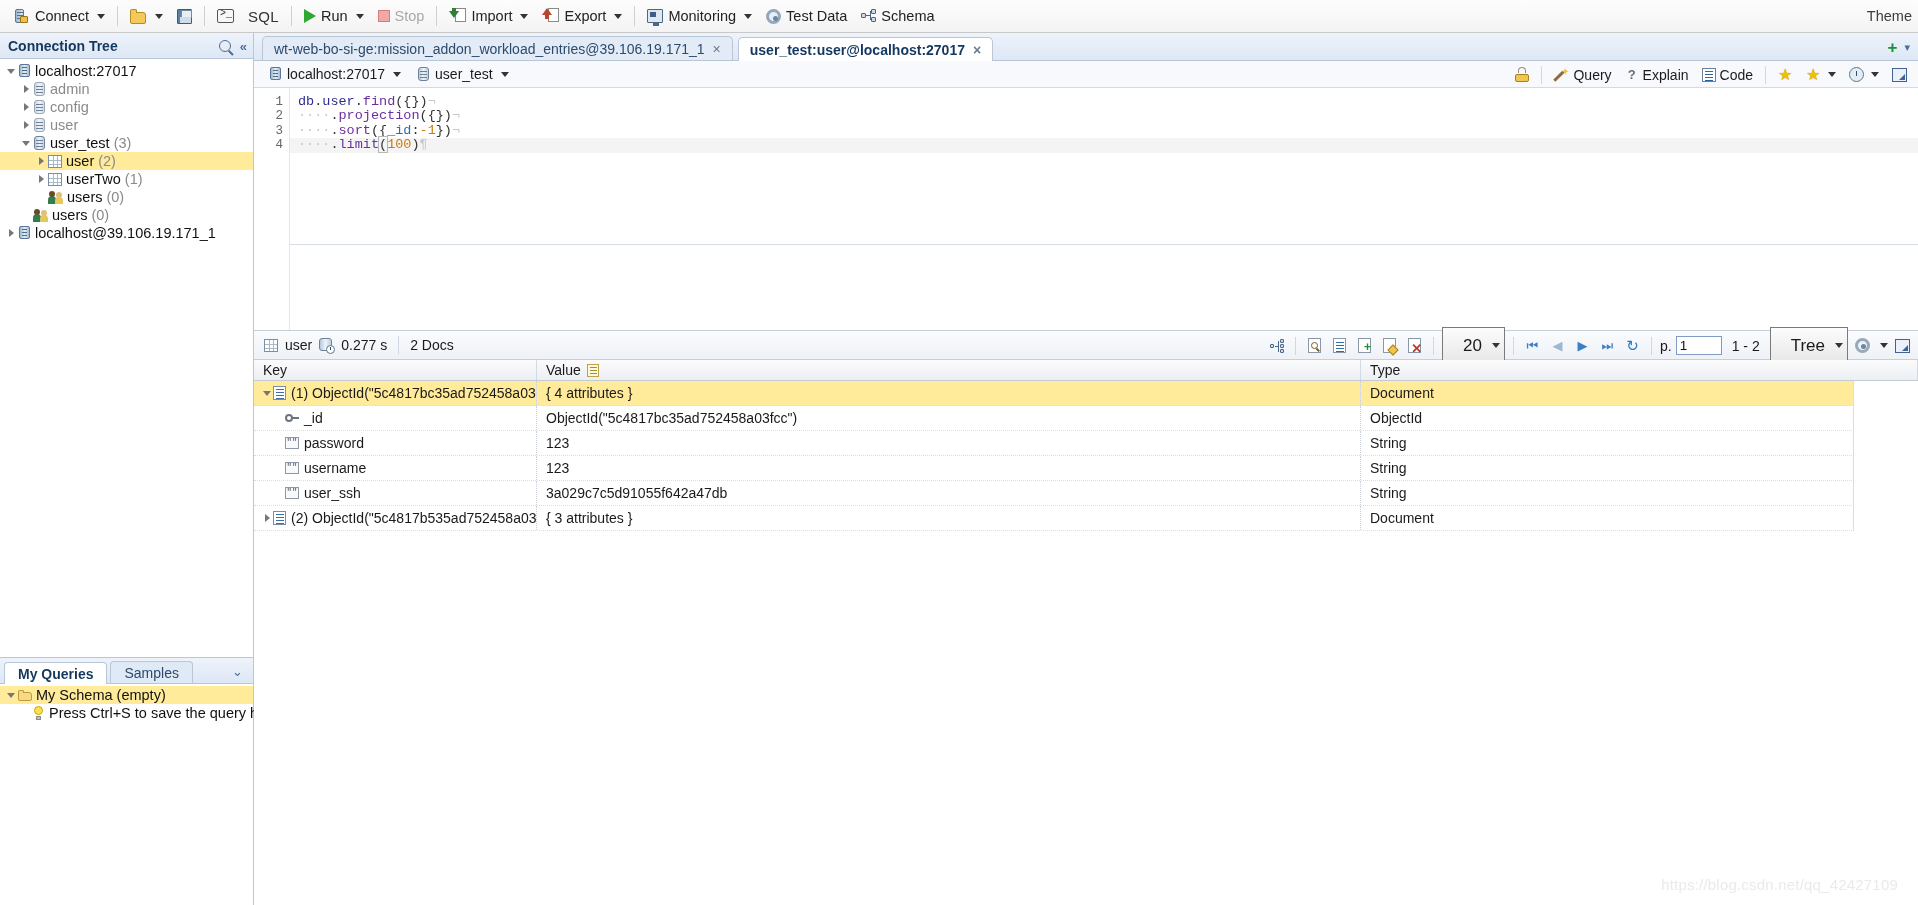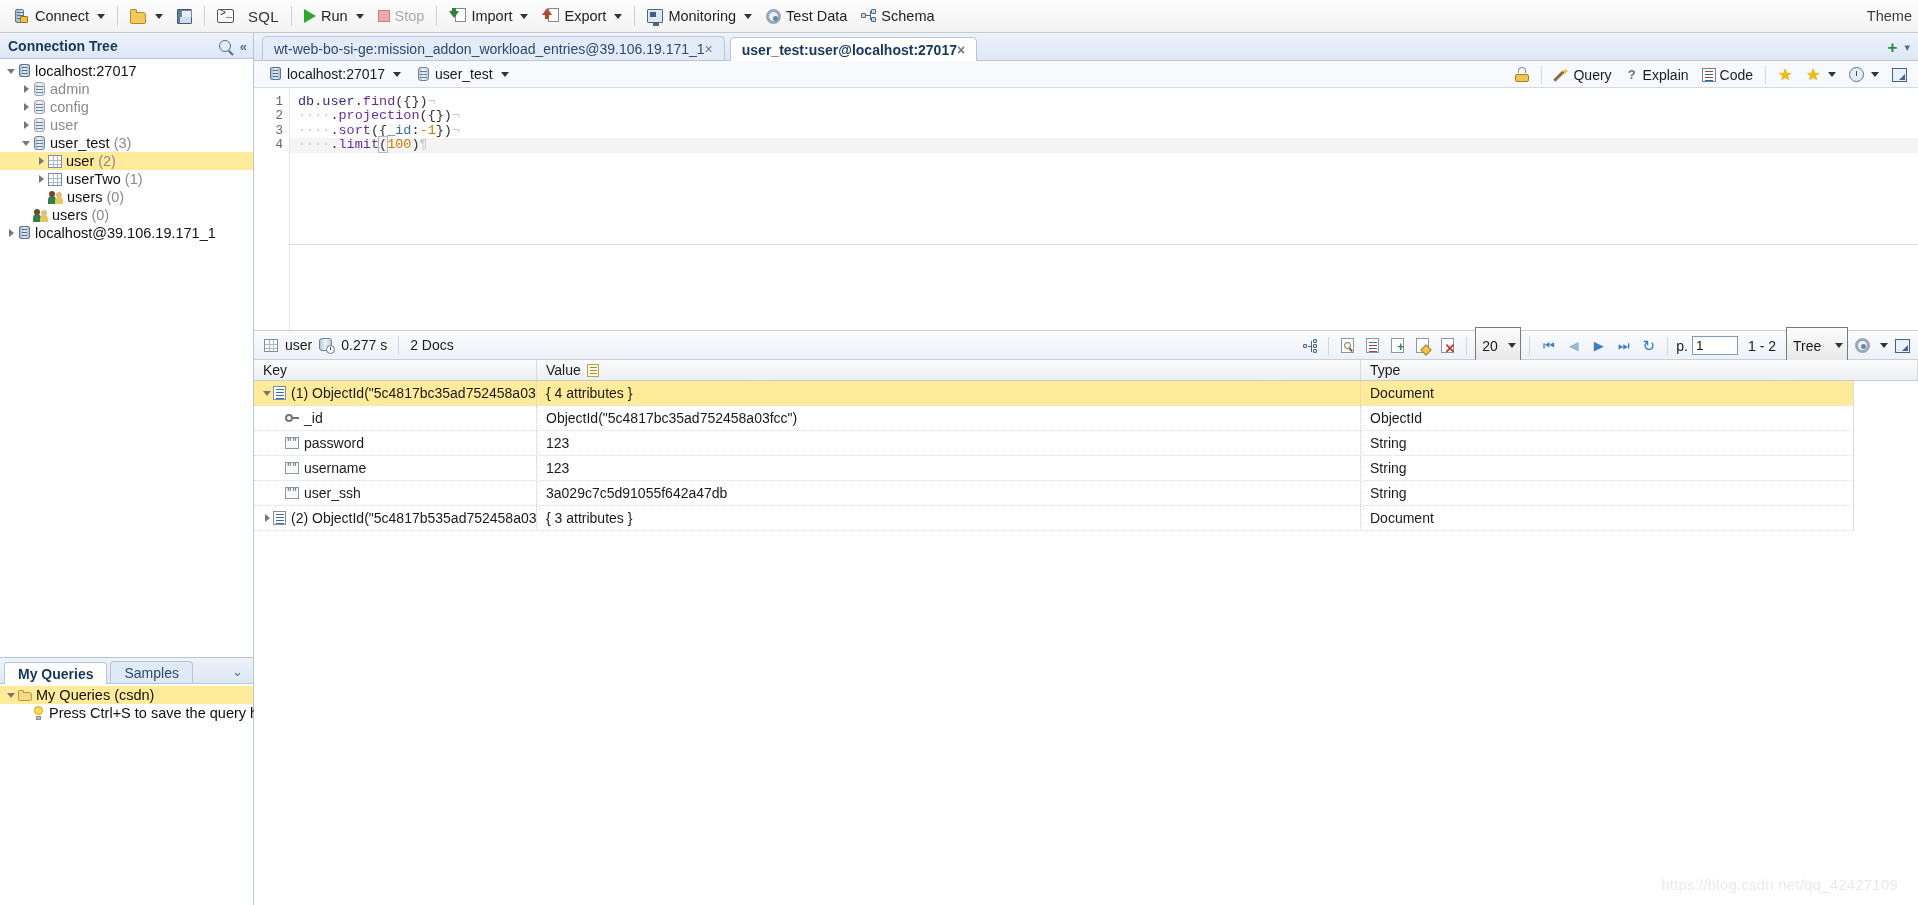--- a/index.html
+++ b/index.html
@@ -159,21 +159,21 @@
   .ic-foldersm .t{position:absolute;left:0;top:0;width:6px;height:3px;background:#f7d98b;border:1px solid #c09a30;border-bottom:none;border-radius:2px 2px 0 0;}
   .ic-bulb{width:13px;height:14px;position:relative;flex:0 0 auto;}
   .ic-bulb .g{position:absolute;left:2px;top:0;width:9px;height:9px;border-radius:50%;background:#ffe14d;border:1px solid #c9a400;}
   .ic-bulb .g2{position:absolute;left:4px;bottom:0;width:5px;height:4px;background:#bdbdbd;border:1px solid #8d8d8d;}
 
   
   .main { flex:1; display:flex; flex-direction:column; min-width:0; background:#fff; }
 
   
   .etabs { height: 28px; min-height:28px; display:flex; align-items:flex-end; background: linear-gradient(to bottom,#eef3fb,#dde7f5); border-bottom:1px solid #b9c6d6; padding-left:8px; position:relative;}
-  .etab { height:24px; display:flex;align-items:center; padding:0 11px; font-size:14px; color:#2c4a6e; background:#e3ebf7; border:1px solid #b9c6d6; border-bottom:none; border-radius:5px 5px 0 0; margin-right:5px; cursor:default; white-space:nowrap;}
+  .etab { height:24px; display:flex;align-items:center; gap:8px; padding:0 11px; font-size:14px; color:#2c4a6e; background:#e3ebf7; border:1px solid #b9c6d6; border-bottom:none; border-radius:5px 5px 0 0; margin-right:5px; cursor:default; white-space:nowrap;}
   .etab.active { background:#fff; font-weight:bold; color:#14375e; position:relative; top:1px; }
   .etab .x { color:#6a7b8e; font-size:14px; line-height:1; }
   .etabs-right { position:absolute; right:8px; bottom:4px; display:flex; align-items:center; gap:7px; }
   .plus-green { color:#1d8f3a; font-size:17px; font-weight:bold; line-height:1;}
   .chev-d { color:#4c6f96; font-size:11px; line-height:1;}
 
   
   .ctxbar { height: 27px; min-height:27px; display:flex; align-items:center; background:#f7f9fc; border-bottom:1px solid #d2dae4; padding-left:9px; gap:4px; position:relative; }
   .ctx-item { display:flex;align-items:center;gap:5px; padding:2px 6px; border-radius:3px; font-size:14px; color:#1b1b1b; cursor:default;}
   .ctxbar-right { position:absolute; right:6px; top:0; height:27px; display:flex; align-items:center; gap:3px;}
@@ -220,21 +220,21 @@
   .ic-timer .d{position:absolute;right:-1px;bottom:-1px;width:9px;height:9px;border-radius:50%;background:#fff;border:1.3px solid #5c7792;}
   .ic-timer .d:after{content:"";position:absolute;left:3px;top:1.5px;width:1.2px;height:3px;background:#2f4d6e;}
   .mini-btn{width:21px;height:21px;display:flex;align-items:center;justify-content:center;border-radius:3px;cursor:default;position:relative;}
   .ic-sheet{width:13px;height:15px;background:#fff;border:1px solid #8a97a5;position:relative;}
   .ic-sheet .mag{position:absolute;left:2px;top:3px;width:7px;height:7px;border:1.5px solid #7a5c22;border-radius:50%;}
   .ic-sheet .mag:after{content:"";position:absolute;right:-3px;bottom:-2px;width:4px;height:1.5px;background:#7a5c22;transform:rotate(45deg);}
   .ic-sheet .lines:before{content:"";position:absolute;left:2px;top:3px;width:8px;height:1px;background:#2f6ea8;box-shadow:0 3px 0 #c0392b,0 6px 0 #2f6ea8,0 9px 0 #c0392b;}
   .badge-plus{position:absolute;right:-1px;bottom:-1px;color:#1d8f3a;font-size:12px;font-weight:bold;line-height:1;}
   .badge-pen{position:absolute;right:-2px;bottom:-2px;width:8px;height:8px;background:#f0c552;border:1px solid #a98412;transform:rotate(45deg);}
   .badge-x{position:absolute;right:-2px;bottom:-3px;color:#c0392b;font-size:13px;font-weight:bold;line-height:1;}
-  .sel-box{height:38px;border:1px solid #7a7a7a;background:linear-gradient(to bottom,#fcfcfc,#e6e6e6);display:flex;align-items:center;padding:0 4px 0 6px;gap:10px;font-size:14px;min-width:46px;justify-content:space-between;}
+  .sel-box{height:38px;border:1px solid #7a7a7a;background:linear-gradient(to bottom,#fcfcfc,#e6e6e6);display:flex;align-items:center;padding:0 4px 0 20px;gap:10px;font-size:17px;min-width:46px;justify-content:space-between;}
   .sel-box .cv{width:0;height:0;border-left:4px solid transparent;border-right:4px solid transparent;border-top:5px solid #333;}
   .nav-arr{color:#3b7fc4;font-size:13px;line-height:1;cursor:default;}
   .nav-arr.dim{color:#9db8d4;}
   .refresh{color:#2b7bbf;font-size:15px;line-height:1;}
   .pinput{width:46px;height:19px;border:1px solid #7f9cc0;background:#fff;font-size:13.5px;padding:0 3px;color:#111;}
   .ic-gear2{width:15px;height:15px;border-radius:50%;border:3px solid #98a9ba;background:#eef2f7;position:relative;}
   .ic-gear2:after{content:"";position:absolute;left:3px;top:3px;width:5px;height:5px;border-radius:50%;background:#6d85a0;}
   .ic-nodes{width:14px;height:14px;position:relative;}
   .ic-nodes .n{position:absolute;width:4px;height:4px;border:1px solid #4a6786;background:#cddcea;border-radius:1px;}
   .ic-nodes .a{left:0;top:5px;}.ic-nodes .b{right:0;top:0;}.ic-nodes .c{right:0;top:5px;}.ic-nodes .d{right:0;top:10px;}
@@ -472,21 +472,21 @@
         </div>
         <div class="qbody">
           <div class="qrow sel">
             <span class="tw">
                 <span class="arrow-o"></span>
               </span>
             <span class="ic-foldersm">
                 <span class="b"></span>
                 <span class="t"></span>
               </span>
-            <span class="tlabel">My Queries (csdn)</span>
+            <span class="tlabel">My Schema (empty)</span>
           </div>
           <div class="qrow" style="padding-left:32px">
             <span class="ic-bulb">
                 <span class="g"></span>
                 <span class="g2"></span>
               </span>
             <span class="tlabel">Press Ctrl+S to save the query here</span>
           </div>
         </div>
       </div>

